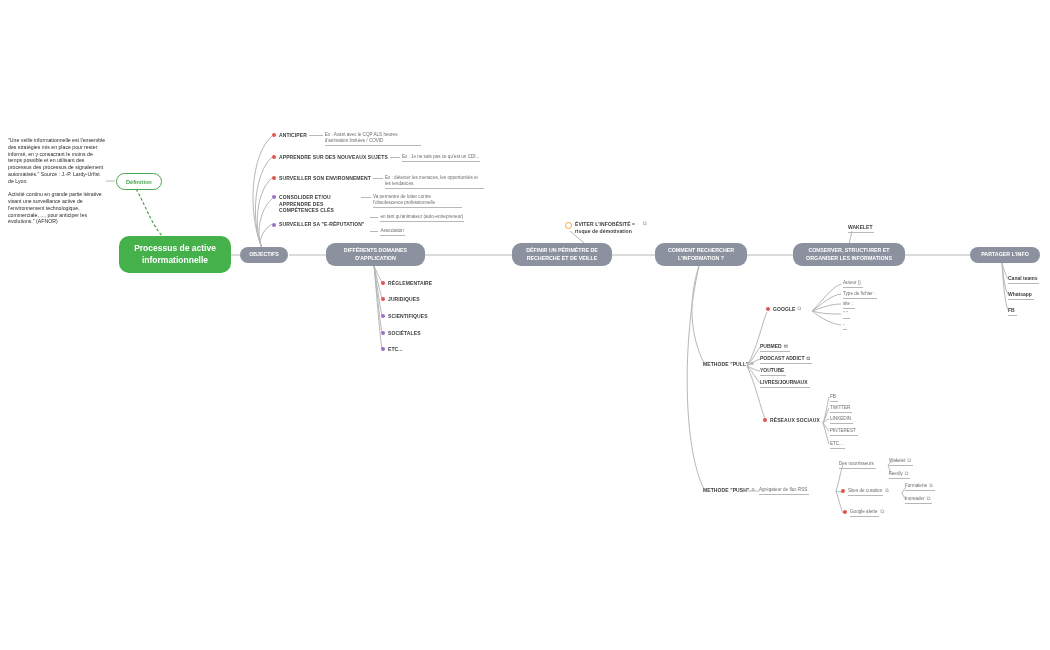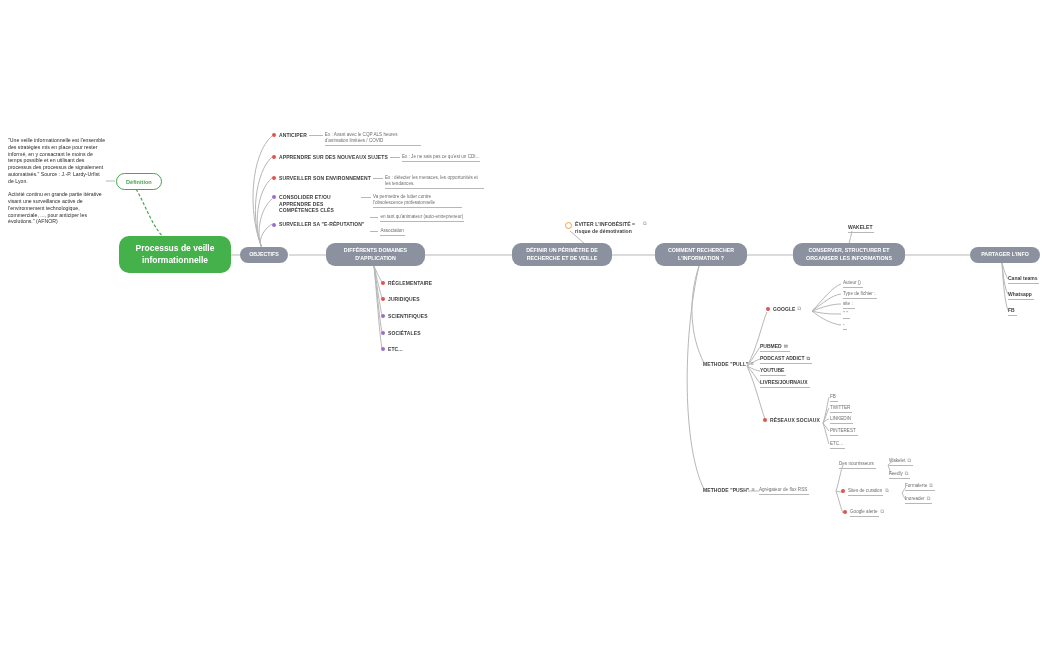--- a/index.html
+++ b/index.html
@@ -132,21 +132,21 @@
       <path d="M1002 263 C1003 281 1005 304 1008 310"></path>
     </g>
   </svg>
 
   <div class="quote">
     <p>"Une veille informationnelle est l'ensemble des stratégies mis en place pour rester informé, en y consacrant le moins de temps possible et en utilisant des processus des processus de signalement automatisés." Source : J.-P. Lardy-Urfist de Lyon.</p>
     <p>Activité continu en grande partie itérative visant une surveillance active de l'environnement technologique, commerciale, ..., pour anticiper les évolutions." (AFNOR)</p>
   </div>
   <div class="def-node">Définition</div>
 
-  <div class="root-node">Processus de veille informationnelle</div>
+  <div class="root-node">Processus de active informationnelle</div>
 
   <div class="pill" style="left:240px;top:247px;width:48px;height:16px;">OBJECTIFS</div>
   <div class="pill" style="left:326px;top:243px;width:99px;height:23px;">DIFFÉRENTS DOMAINES D'APPLICATION</div>
   <div class="pill" style="left:512px;top:243px;width:100px;height:23px;">DÉFINIR UN PÉRIMÈTRE DE RECHERCHE ET DE VEILLE</div>
   <div class="pill" style="left:655px;top:243px;width:92px;height:23px;">COMMENT RECHERCHER L'INFORMATION ?</div>
   <div class="pill" style="left:793px;top:243px;width:112px;height:23px;">CONSERVER, STRUCTURER ET ORGANISER LES INFORMATIONS</div>
   <div class="pill" style="left:970px;top:247px;width:70px;height:16px;">PARTAGER L'INFO</div>
 
   <div class="row" style="left:272px;top:132px;">
     <span class="dot red"></span>

